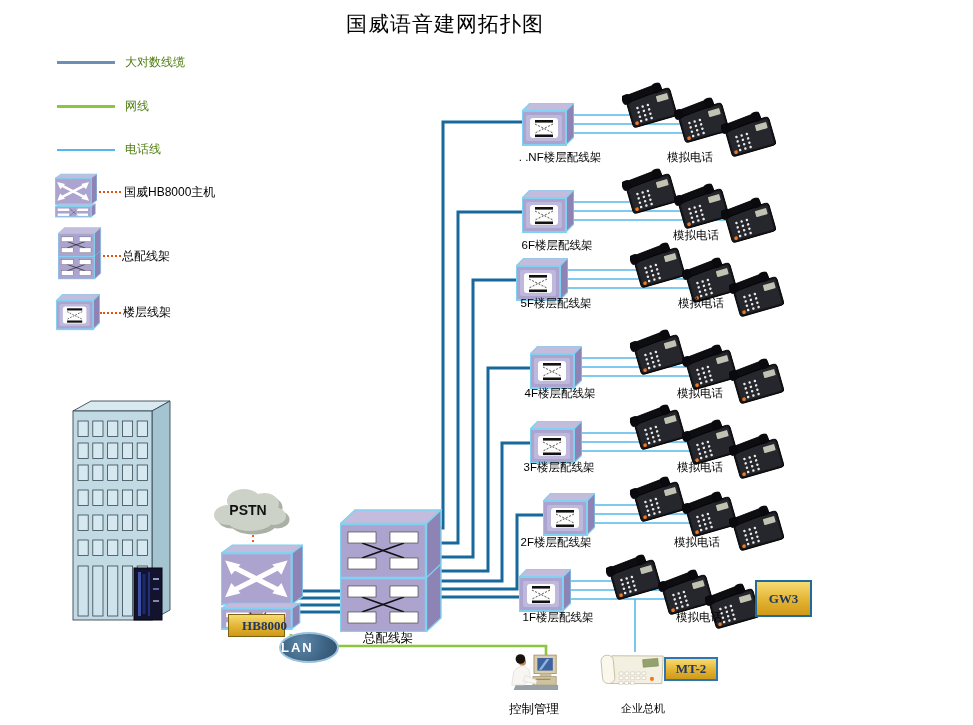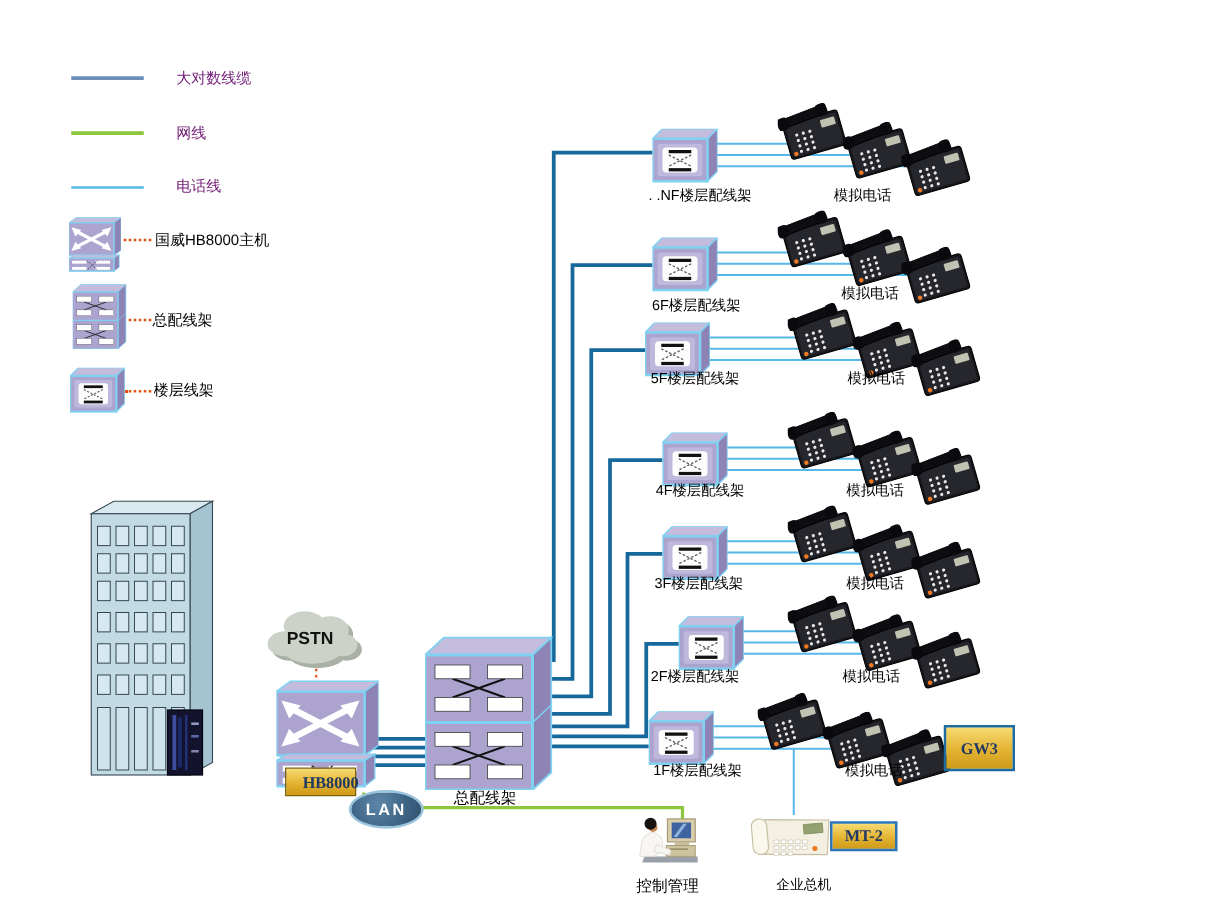--- a/index.html
+++ b/index.html
@@ -5,29 +5,29 @@
   html,body{margin:0;padding:0;background:#fff;}
   .canvas{position:relative;width:973px;height:725px;background:#ffffff;
           font-family:"Liberation Sans",sans-serif;overflow:hidden;}
   .abs{position:absolute;}
   .lbl{position:absolute;font-size:11.5px;color:#000;white-space:nowrap;line-height:1.15;}
   .center{transform:translateX(-50%);}
   .title{position:absolute;left:445px;top:10px;transform:translateX(-50%);
          font-size:21px;letter-spacing:1px;color:#000;white-space:nowrap;}
   .legend-row{position:absolute;display:flex;align-items:center;}
   .lg-line{display:inline-block;width:58px;}
-  .lg-label{margin-left:26px;font-size:12px;color:#701a75;white-space:nowrap;}
+  .lg-label{margin-left:10px;font-size:12px;color:#4d7c0f;white-space:nowrap;}
   .dotted-link{position:absolute;border-top:2px dotted #e8500f;}
   .tag{position:absolute;display:flex;align-items:center;justify-content:center;
        font-family:"Liberation Serif",serif;font-weight:bold;font-size:13px;color:#1f3864;
        background:linear-gradient(#f7db72,#e3b332 55%,#cf9a18);box-sizing:border-box;}
   .tag-hb{border:1px solid #7a6210;padding-left:16px;}
   .tag-blue{border:2px solid #2e75b6;}
   .tag-teal{border:2px solid #1f6b9e;}
-  .lan{position:absolute;display:flex;align-items:center;justify-content:center;
+  .lan{position:absolute;display:flex;align-items:center;justify-content:flex-start;
        border-radius:50%;background:radial-gradient(circle at 38% 32%,#5c86a8,#3d6383 60%,#2e4f6b);
        border:2px solid #9cc3dd;color:#fff;font-weight:bold;font-size:13px;letter-spacing:2px;}
   svg text{font-family:"Liberation Sans",sans-serif;}
 </style>
 </head>
 <body>
 
 <div class="canvas">
 
   <svg width="0" height="0" style="position:absolute" aria-hidden="true">
@@ -150,20 +150,21 @@
         <path d="M588,523 H755"></path>
       <path d="M564,581 H632"></path>
         <path d="M564,590 H684"></path>
         <path d="M564,599 H731"></path>
       <path d="M635,599 V652"></path>
     </g>
     <path d="M291,634 V646 H546 V662" stroke="#8cc63e" stroke-width="2.6" fill="none"></path>
     <path d="M253,535 V552" stroke="#e8500f" stroke-width="1.8" stroke-dasharray="2,3" fill="none"></path>
   </svg>
 
+  <div class="title">国威语音建网拓扑图</div>
 
   <div>
     <div class="legend-row" style="left:57px;top:54px">
       <span class="lg-line" style="height: 3px; background-color: rgb(108, 142, 184);"></span>
       <span class="lg-label">大对数线缆</span>
     </div>
     <div class="legend-row" style="left:57px;top:98px">
       <span class="lg-line" style="height: 3px; background-color: rgb(140, 198, 62);"></span>
       <span class="lg-label">网线</span>
     </div>

